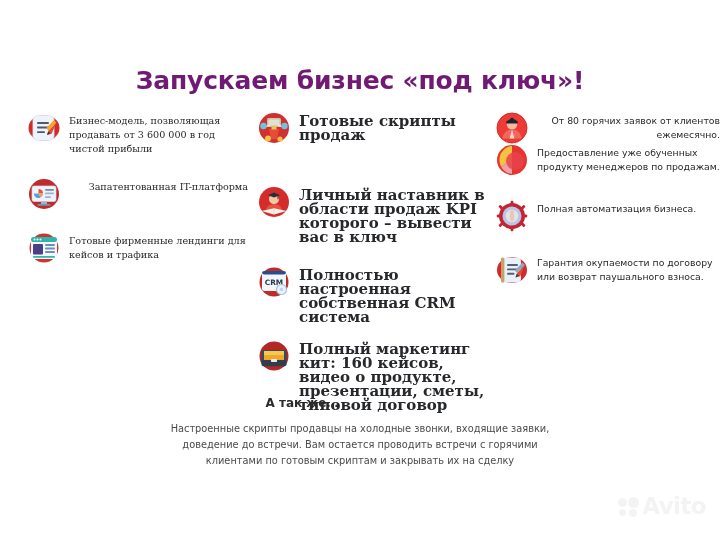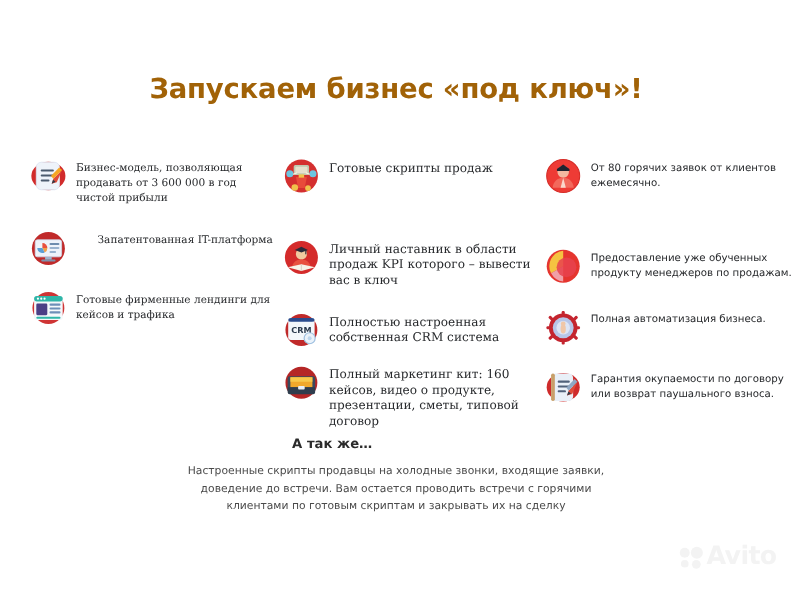--- a/index.html
+++ b/index.html
@@ -22,29 +22,29 @@
   
   .title {
     position: absolute;
     top: 66px;
     left: 0;
     width: 720px;
     text-align: center;
     font-family: "DejaVu Sans", sans-serif;
     font-size: 25px;
     font-weight: bold;
-    color: #a16207;
+    color: #701a75;
     letter-spacing: -0.2px;
     white-space: nowrap;
   }
 
   
   .columns {
     position: absolute;
-    top: 144px;
+    top: 112px;
     left: 0;
     width: 720px;
     display: flex;
     align-items: flex-start;
   }
   .column {
     display: flex;
     flex-direction: column;
   }
   .col-1 { width: 248px; padding-left: 28px; }
@@ -61,21 +61,21 @@
     line-height: 14px;
     color: #26282b;
     padding-left: 9px;
     padding-top: 2px;
   }
   .col-3 .feature-text {
     font-family: "DejaVu Sans", sans-serif;
     font-size: 9.3px;
     line-height: 13.5px;
   }
-  .col-2 .feature-text { font-size: 11px; }
+  .col-2 .feature-text { font-size: 15px; font-weight: bold; }
 
   
   .icon-badge {
     width: 32px;
     height: 32px;
     min-width: 32px;
     position: relative;
     flex: 0 0 32px;
   }
   .icon-badge svg { display: block; width: 32px; height: 32px; }
@@ -264,21 +264,21 @@
             <path d="M3.5 20 L28.5 20 L28.5 24.5 a1.8 1.8 0 0 1 -1.8 1.8 L5.3 26.3 a1.8 1.8 0 0 1 -1.8 -1.8 Z" fill="#2f3d4d"></path>
             <rect x="13" y="19" width="6" height="3" rx="0.8" fill="#e8eef4"></rect>
           </svg>
         </span>
         <span class="feature-text">Полный маркетинг кит: 160 кейсов, видео о продукте, презентации, сметы, типовой договор</span>
       </div>
     </div>
 
     <div class="column col-3">
 
-      <div class="feature" style="margin-bottom:50px;">
+      <div class="feature" style="text-align:right;">
         <span class="icon-badge">
           <svg viewBox="0 0 32 32">
             <circle cx="16" cy="16" r="15" fill="#ee3b35"></circle>
             <circle cx="16" cy="16" r="15" fill="none" stroke="#d62d28" stroke-width="1"></circle>
             <path d="M16 7 c-3.1 0 -5.2 2.3 -5.2 5.2 0 2.9 2.1 5.4 5.2 5.4 s5.2 -2.5 5.2 -5.4 C21.2 9.3 19.1 7 16 7 z" fill="#f2b9a0"></path>
             <path d="M10.3 9.6 L16 5.6 L21.7 9.6 L21.7 11.4 L10.3 11.4 Z" fill="#1f2430"></path>
             <path d="M16 17.6 c-5.4 0 -9 3.6 -9.6 9 L25.6 26.6 C25 21.2 21.4 17.6 16 17.6 z" fill="#f2695c"></path>
             <path d="M16 17.6 L13.6 26.6 L18.4 26.6 Z" fill="#fbd7cc"></path>
           </svg>
         </span>

